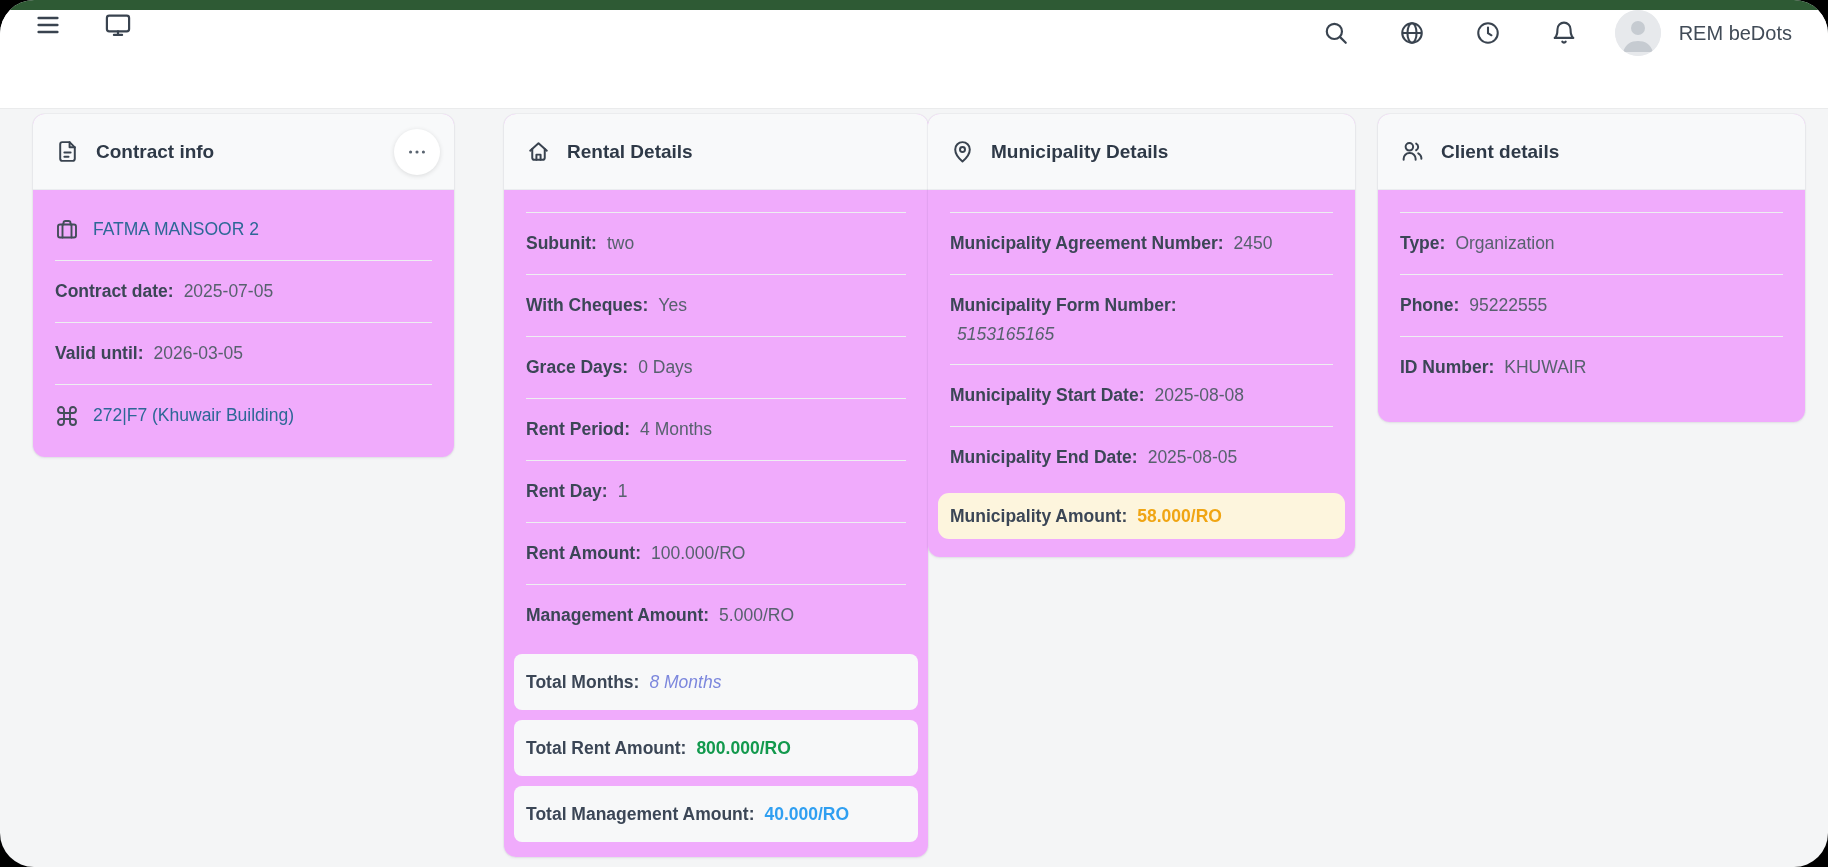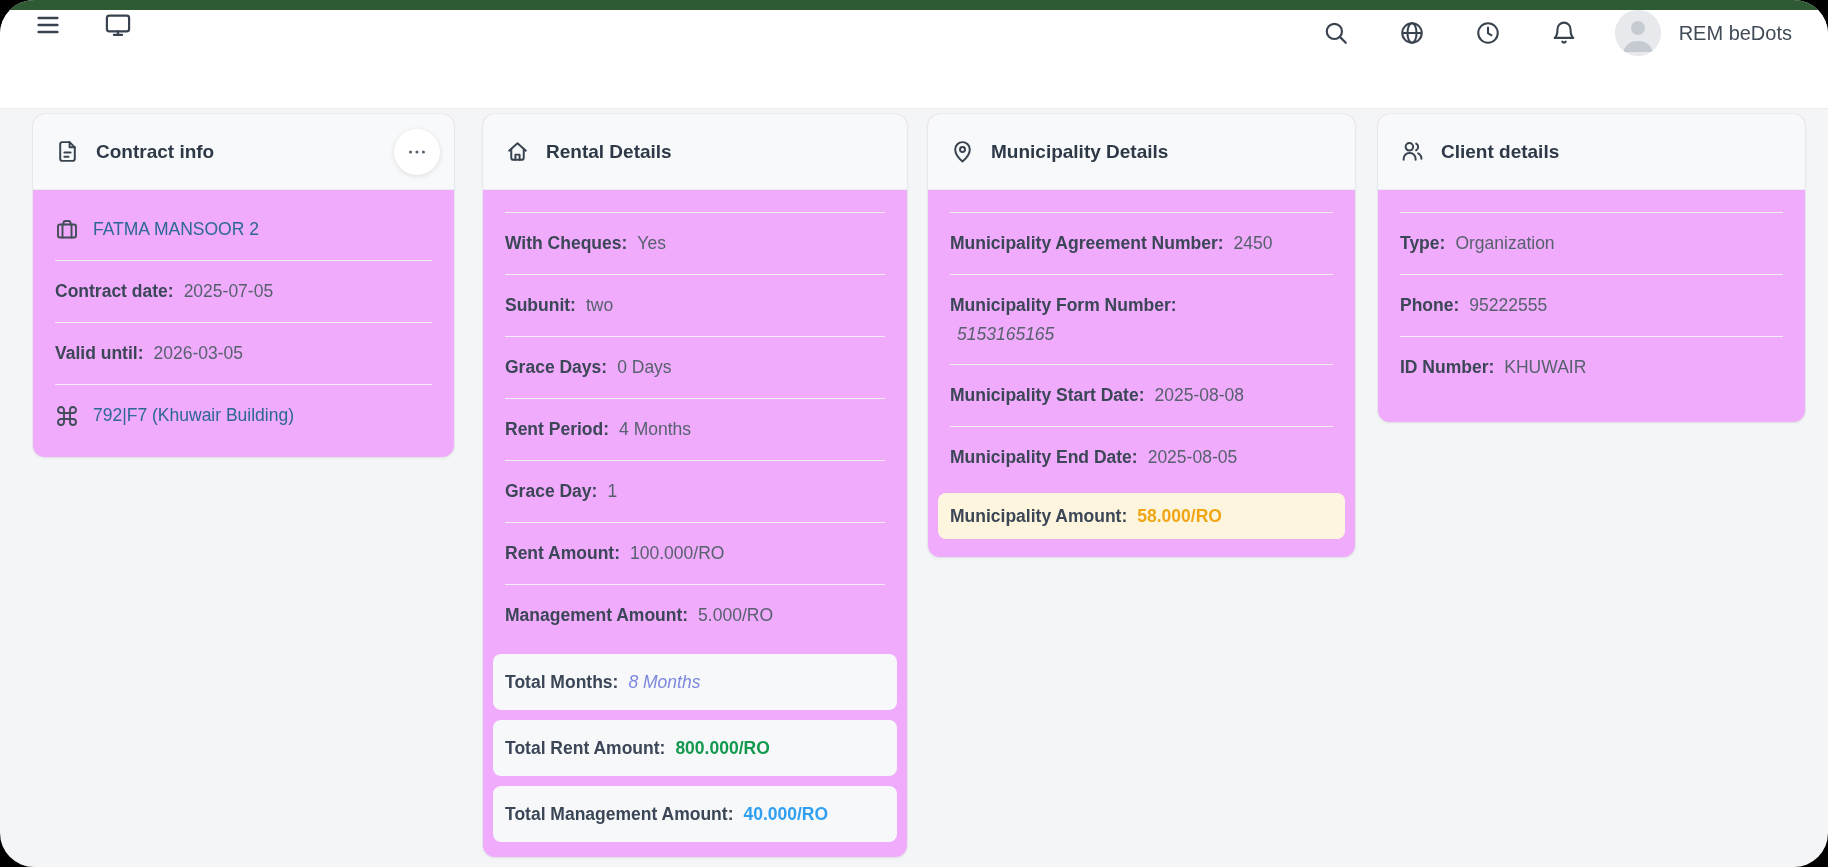--- a/index.html
+++ b/index.html
@@ -96,29 +96,29 @@
 
   .row.hl {
     border-top: none;
     border-radius: 8px;
     margin: 10px 10px 0;
     padding: 0 12px;
     height: 56px;
     background: #f7f8f9;
   }
   .row.hl-first { margin-top: 8px; }
-  .row.hl-amber { background: #fdf5dd; height: 46px; margin-top: 5px; }
+  .row.hl-amber { background: #fdf5dd; height: 46px; margin-top: 5px; border-radius: 11px; }
 
   .val-purple { color: #7c87dd !important; font-style: italic; }
   .val-green  { color: #12994d !important; font-weight: 700; }
   .val-blue   { color: #2f9ff1 !important; font-weight: 700; }
   .val-orange { color: #f0a513 !important; font-weight: 700; }
 
   .card-contract     { left: 33px;   top: 6px;  width: 421px; height: 343px; }
-  .card-rental       { left: 483px;  top: 6px;  width: 424px; height: 743px; }
+  .card-rental       { left: 504px;  top: 6px;  width: 424px; height: 743px; }
   .card-municipality { left: 928px;  top: 6px;  width: 427px; height: 443px; }
   .card-client       { left: 1378px; top: 6px;  width: 427px; height: 308px; }
 </style>
 </head>
 <body>
 
 <div class="window">
   <div class="top-strip"></div>
 
   <header class="topbar">
@@ -210,55 +210,55 @@
         <div class="row">
           <span class="lbl">Valid until:</span>
           <span class="val">2026-03-05</span>
         </div>
         <div class="row">
           <span class="ricon">
             <svg viewBox="0 0 24 24" fill="none" stroke="currentColor" stroke-width="1.9" stroke-linecap="round" stroke-linejoin="round">
                 <path d="M15 6v12a3 3 0 1 0 3-3H6a3 3 0 1 0 3 3V6a3 3 0 1 0-3 3h12a3 3 0 1 0-3-3"></path>
               </svg>
           </span>
-          <a class="link">792|F7 (Khuwair Building)</a>
+          <a class="link">272|F7 (Khuwair Building)</a>
         </div>
       </div>
     </section>
 
     <section class="card card-rental">
       <div class="card-header">
         <span class="hicon">
           <svg viewBox="0 0 24 24" fill="none" stroke="currentColor" stroke-width="1.9" stroke-linecap="round" stroke-linejoin="round">
               <path d="M4 11.2 12 4l8 7.2"></path>
               <path d="M6 9.6V18a2 2 0 0 0 2 2h8a2 2 0 0 0 2-2V9.6"></path>
               <path d="M10 20v-5h4v5"></path>
             </svg>
         </span>
         <h2 class="card-title">Rental Details</h2>
       </div>
       <div class="card-body">
         <div class="row">
+          <span class="lbl">Subunit:</span>
+          <span class="val">two</span>
+        </div>
+        <div class="row">
           <span class="lbl">With Cheques:</span>
           <span class="val">Yes</span>
         </div>
         <div class="row">
-          <span class="lbl">Subunit:</span>
-          <span class="val">two</span>
-        </div>
-        <div class="row">
           <span class="lbl">Grace Days:</span>
           <span class="val">0 Days</span>
         </div>
         <div class="row">
           <span class="lbl">Rent Period:</span>
           <span class="val">4 Months</span>
         </div>
         <div class="row">
-          <span class="lbl">Grace Day:</span>
+          <span class="lbl">Rent Day:</span>
           <span class="val">1</span>
         </div>
         <div class="row">
           <span class="lbl">Rent Amount:</span>
           <span class="val">100.000/RO</span>
         </div>
         <div class="row">
           <span class="lbl">Management Amount:</span>
           <span class="val">5.000/RO</span>
         </div>

